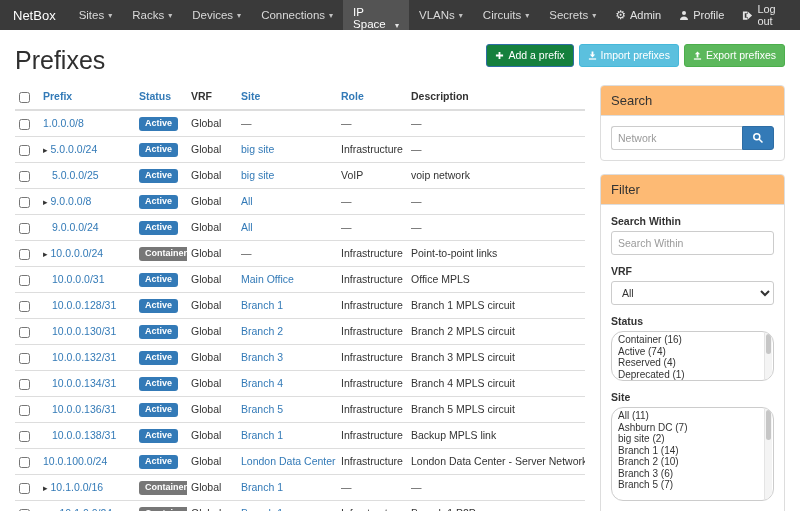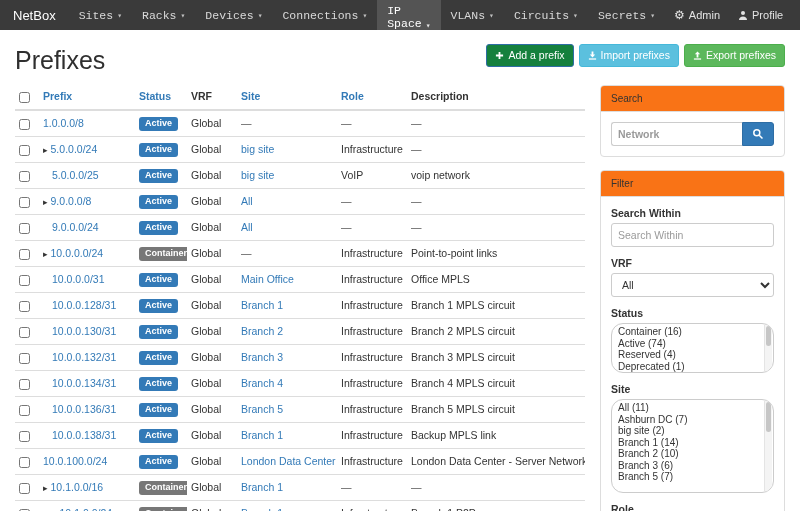--- a/index.html
+++ b/index.html
@@ -19,21 +19,21 @@
     font-size: 11.5px;
   }
   .brand {
     color: #fff;
     display: flex;
     align-items: center;
     padding: 0 13px;
     font-size: 13px;
     text-decoration: none;
   }
-  .navbar-menu { display: flex; align-items: stretch; font-family: Liberation Mono, monospace; }
+  .navbar-menu { display: flex; align-items: stretch; }
   .nav-item {
     color: #d9d9d9;
     text-decoration: none;
     display: flex;
     align-items: center;
     gap: 4px;
     padding: 0 10px;
   }
   .nav-item.active { background: #545454; color: #fff; align-items: flex-end; }
   .caret-down { font-size: 8px; opacity: .85; }
@@ -106,42 +106,42 @@
   .label-primary { background: #337ab7; }
   .label-default { background: #777; }
   .muted { color: #555; }
   .caret-r { color: #333; font-size: 9px; margin-right: 3px; }
   input[type="checkbox"] { width: 11px; height: 11px; margin: 0; vertical-align: middle; }
 
   
   .sidebar { width: 185px; flex-shrink: 0; }
   .panel { border: 1px solid #ddd; border-radius: 4px; margin-bottom: 13px; background: #fff; }
   .panel-heading {
-    background: #f97316;
+    background: #fdba74;
     padding: 7px 10px;
     border-bottom: 1px solid #ddd;
-    font-size: 10px;
+    font-size: 13px;
     color: #333;
     border-radius: 3px 3px 0 0;
   }
   .panel-body { padding: 10px; }
   .input-group { display: flex; }
   .form-control {
     width: 100%;
     height: 24px;
     border: 1px solid #ccc;
     border-radius: 3px;
     padding: 2px 6px;
     font-size: 10.5px;
     color: #333;
     font-family: inherit;
     background: #fff;
   }
   .form-control::placeholder { color: #9a9a9a; }
-  .input-group .form-control { border-radius: 3px 0 0 3px; border-right: none; font-weight: bold; }
+  .input-group .form-control { border-radius: 3px 0 0 3px; border-right: none; }
   .search-btn {
     width: 32px;
     height: 24px;
     background: #337ab7;
     border: 1px solid #2e6da4;
     border-radius: 0 3px 3px 0;
     display: flex;
     align-items: center;
     justify-content: center;
     cursor: pointer;

